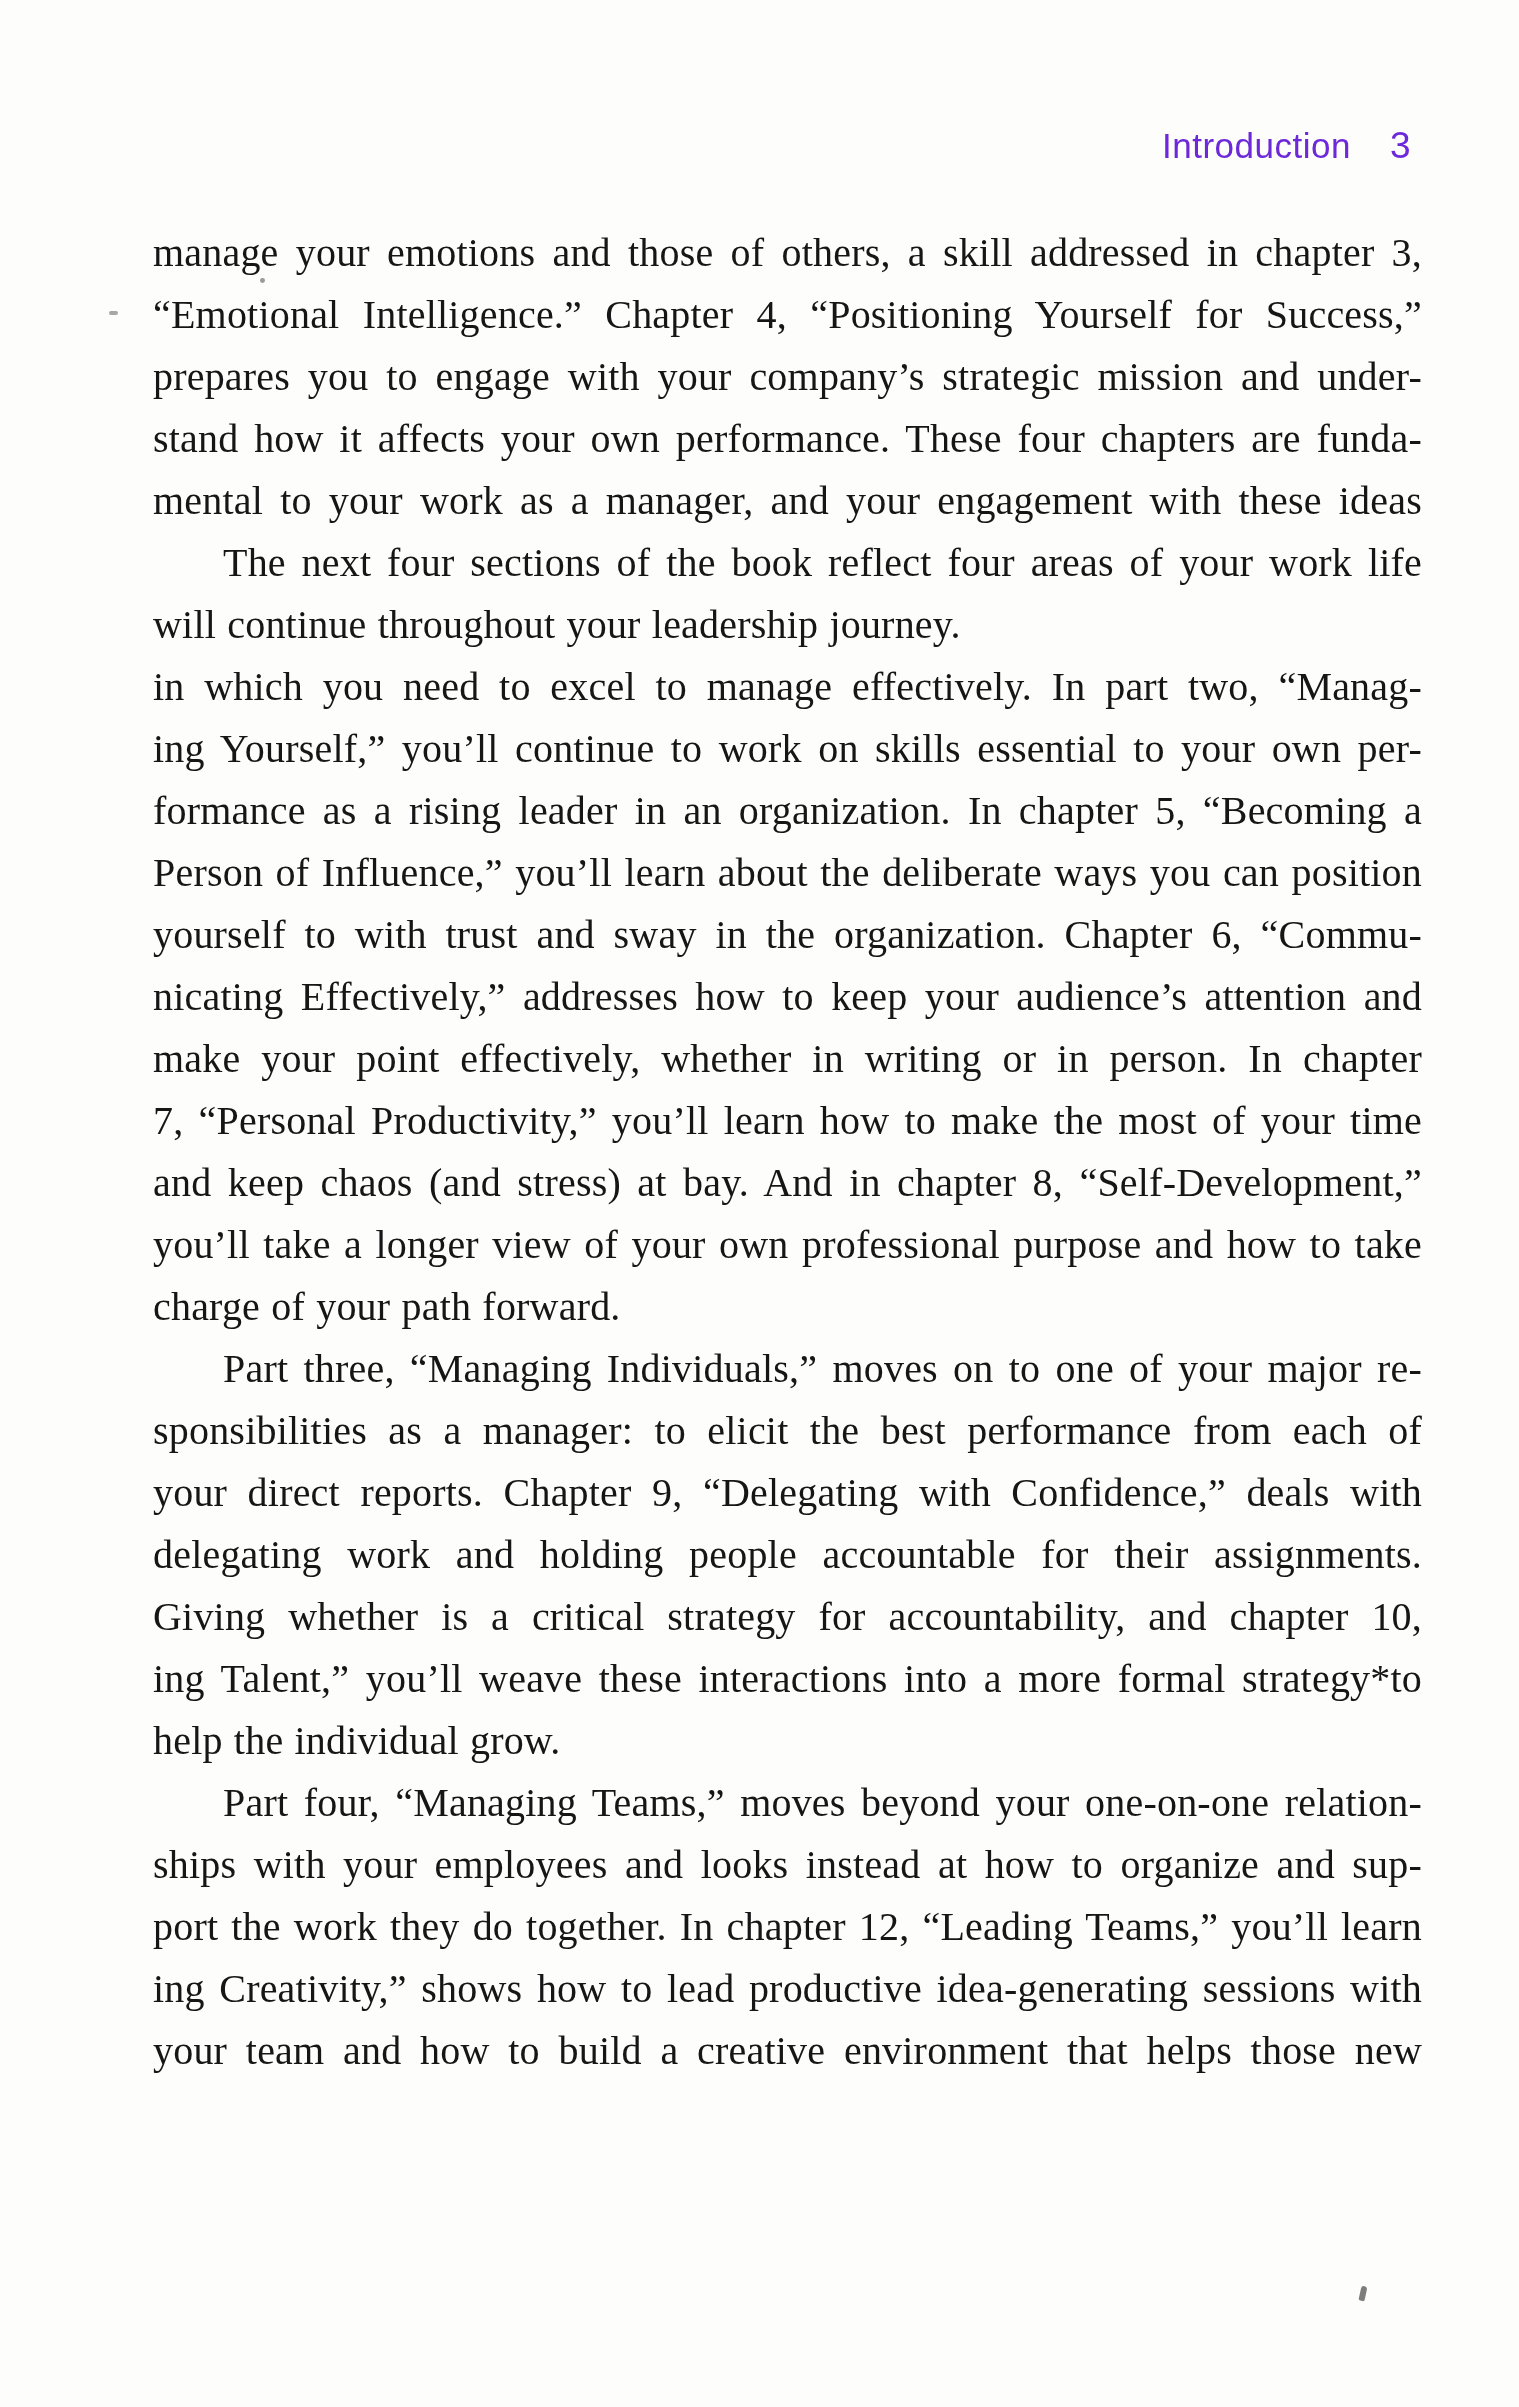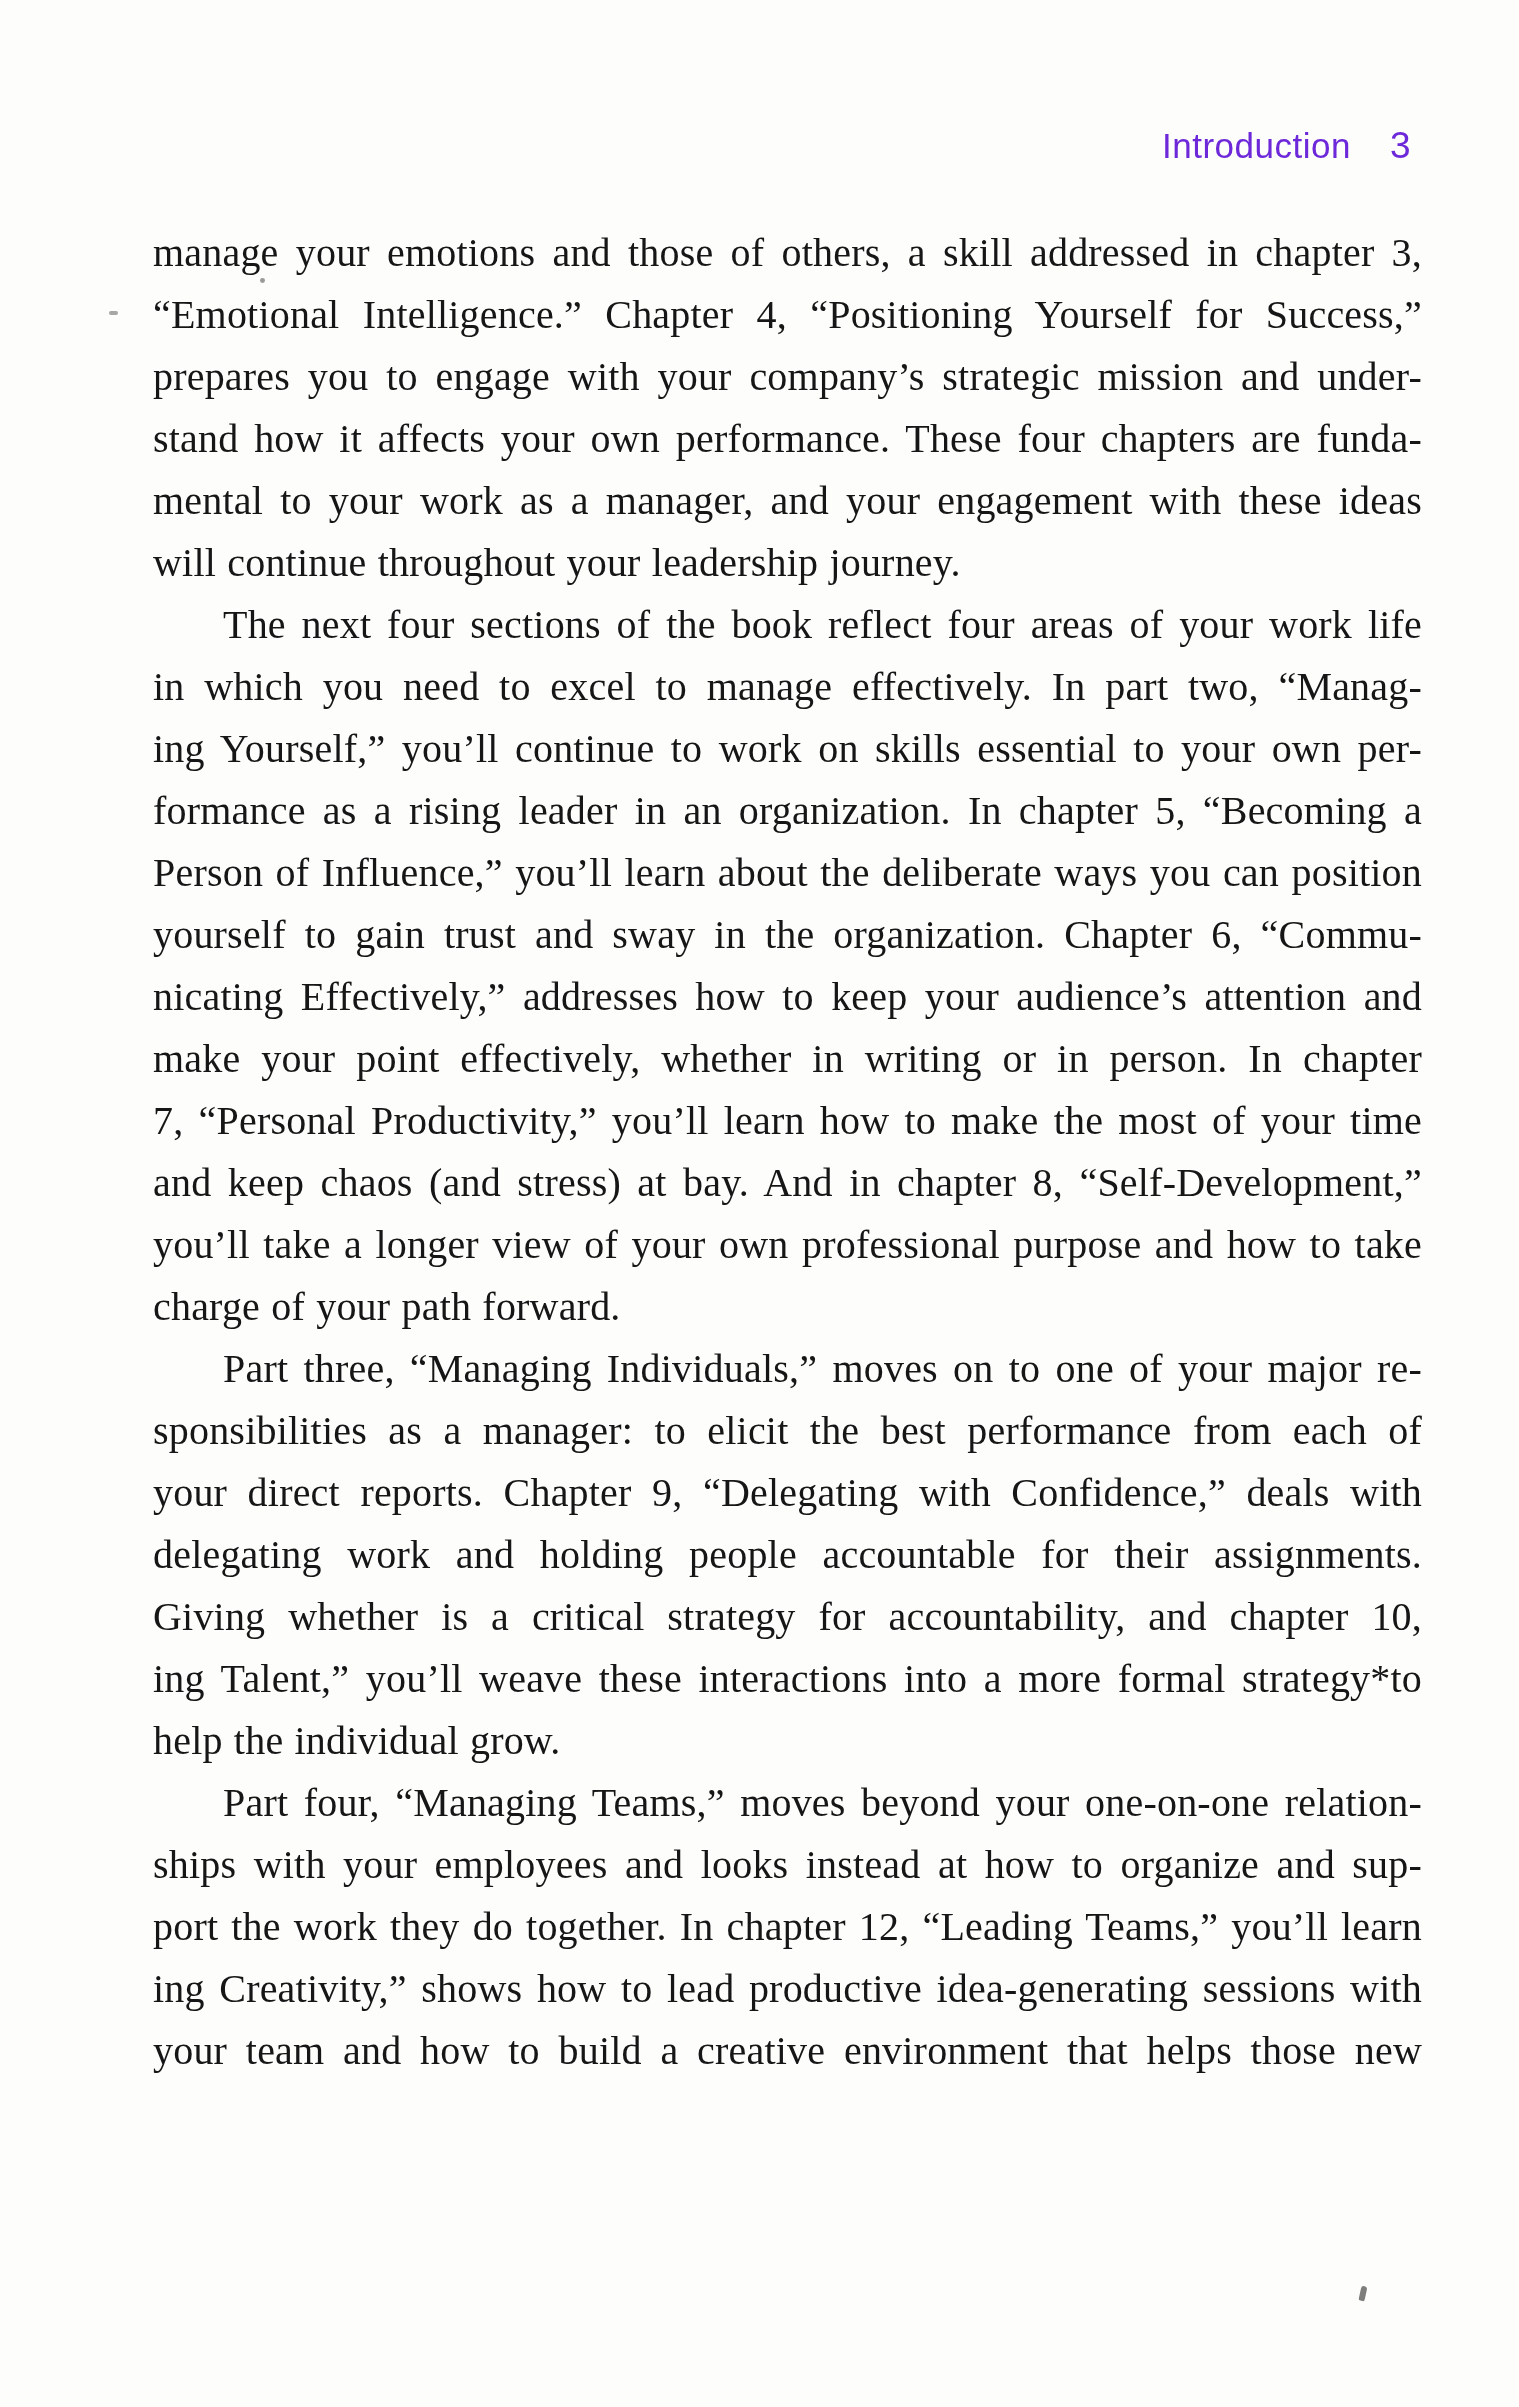--- a/index.html
+++ b/index.html
@@ -95,27 +95,27 @@
     <span class="section-title">Introduction</span><span class="page-number">3</span>
   </div>
 
   <div class="page-body">
 
   <div class="line">manage your emotions and those of others, a skill addressed in chapter 3,</div>
       <div class="line">“Emotional Intelligence.” Chapter 4, “Positioning Yourself for Success,”</div>
       <div class="line">prepares you to engage with your company’s strategic mission and under-</div>
       <div class="line">stand how it affects your own performance. These four chapters are funda-</div>
       <div class="line">mental to your work as a manager, and your engagement with these ideas</div>
+      <div class="line indent">The next four sections of the book reflect four areas of your work life</div>
       <div class="line end">will continue throughout your leadership journey.</div>
-      <div class="line indent">The next four sections of the book reflect four areas of your work life</div>
       <div class="line">in which you need to excel to manage effectively. In part two, “Manag-</div>
       <div class="line">ing Yourself,” you’ll continue to work on skills essential to your own per-</div>
       <div class="line">formance as a rising leader in an organization. In chapter 5, “Becoming a</div>
       <div class="line">Person of Influence,” you’ll learn about the deliberate ways you can position</div>
-      <div class="line">yourself to gain trust and sway in the organization. Chapter 6, “Commu-</div>
+      <div class="line">yourself to with trust and sway in the organization. Chapter 6, “Commu-</div>
       <div class="line">nicating Effectively,” addresses how to keep your audience’s attention and</div>
       <div class="line">make your point effectively, whether in writing or in person. In chapter</div>
       <div class="line">7, “Personal Productivity,” you’ll learn how to make the most of your time</div>
       <div class="line">and keep chaos (and stress) at bay. And in chapter 8, “Self-Development,”</div>
       <div class="line">you’ll take a longer view of your own professional purpose and how to take</div>
       <div class="line end">charge of your path forward.</div>
       <div class="line indent">Part three, “Managing Individuals,” moves on to one of your major re-</div>
       <div class="line">sponsibilities as a manager: to elicit the best performance from each of</div>
       <div class="line">your direct reports. Chapter 9, “Delegating with Confidence,” deals with</div>
       <div class="line">delegating work and holding people accountable for their assignments.</div>

